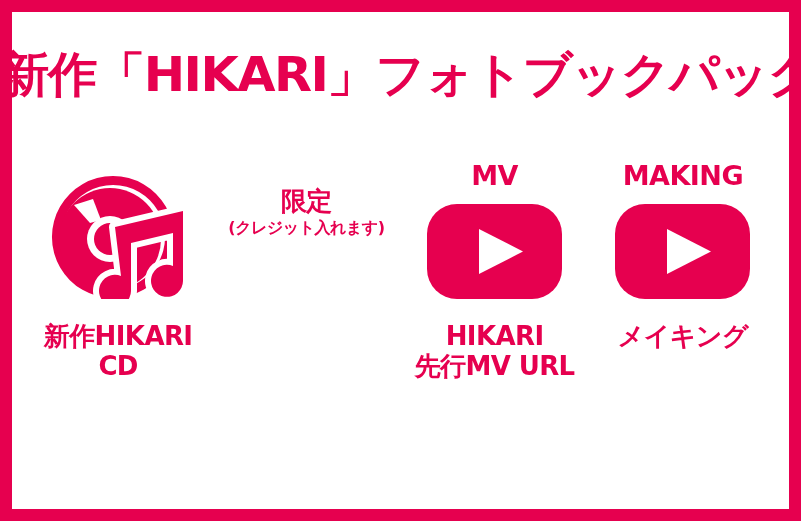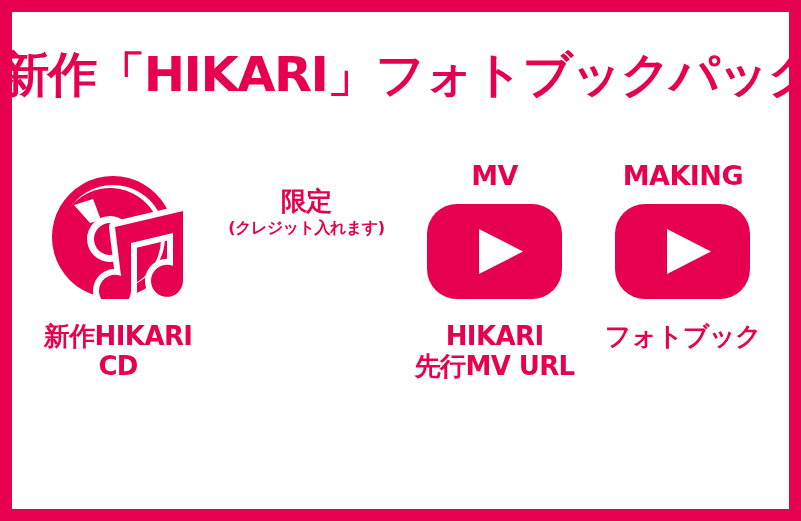--- a/index.html
+++ b/index.html
@@ -166,18 +166,18 @@
       <div class="icon-slot">
         <span class="video-label">MAKING</span>
         <span class="yt-wrap">
           <svg width="135" height="95" viewBox="0 0 135 95" aria-hidden="true">
             <rect x="0" y="0" width="135" height="95" rx="30" ry="30" fill="#e6004f"></rect>
             <path d="M52 25 L96 47.5 L52 70 Z" fill="#ffffff"></path>
           </svg>
         </span>
       </div>
       <div class="caption">
-        <span>フォトブック</span><br>
+        <span>メイキング</span><br>
       </div>
     </div>
 
   </div>
 </div>
 
 </body></html>

